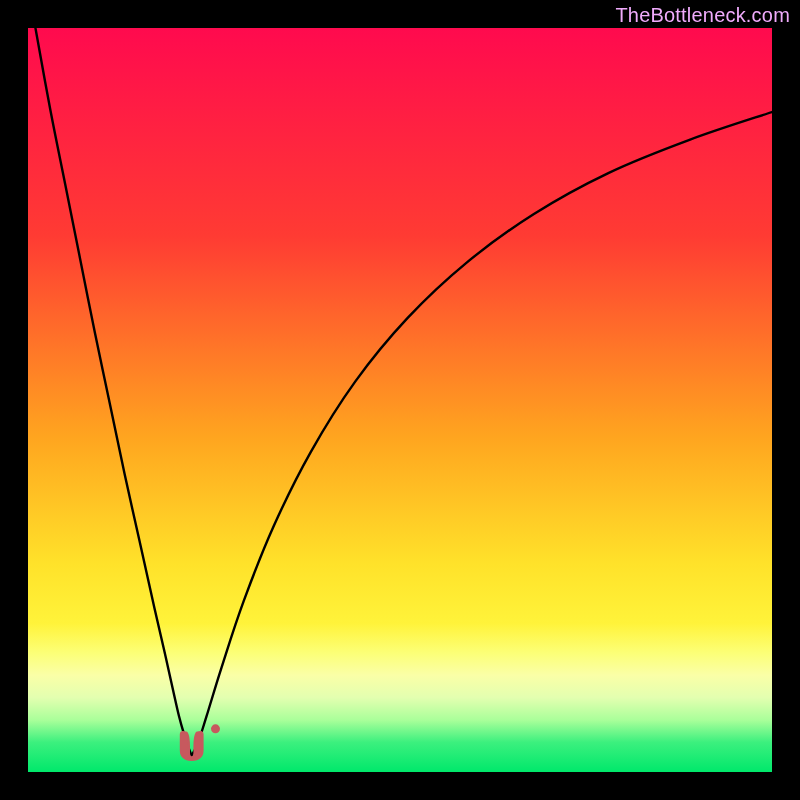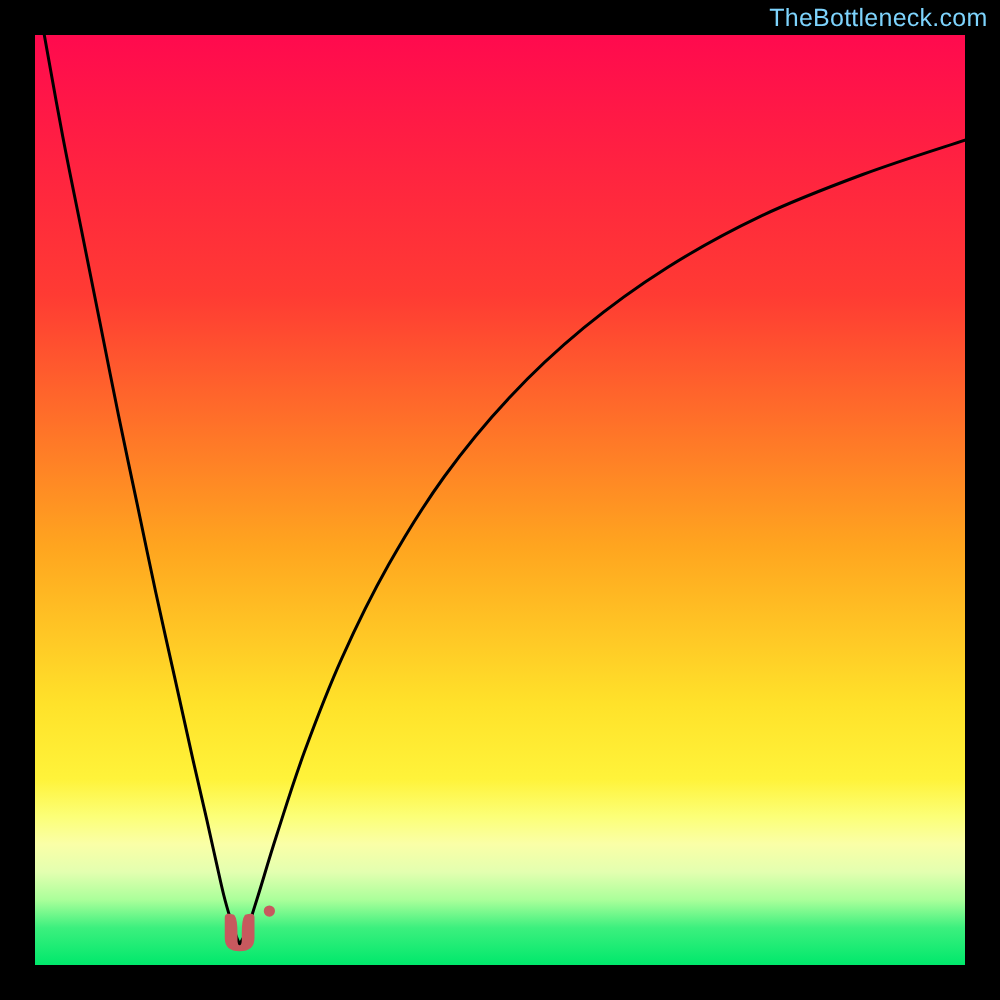--- a/index.html
+++ b/index.html
@@ -22,21 +22,21 @@
     top: 28px;
     left: 28px;
     width: 744px;
     height: 744px;
     overflow: hidden;
   }
   .watermark {
     position: absolute;
     top: 4px;
     right: 10px;
-    color: #7dd3fc;
+    color: #f0abfc;
     font-size: 20px;
     font-weight: 500;
     letter-spacing: 0.2px;
     z-index: 30;
   }
   svg { display:block; }
 </style>
 </head>
 <body>
 

